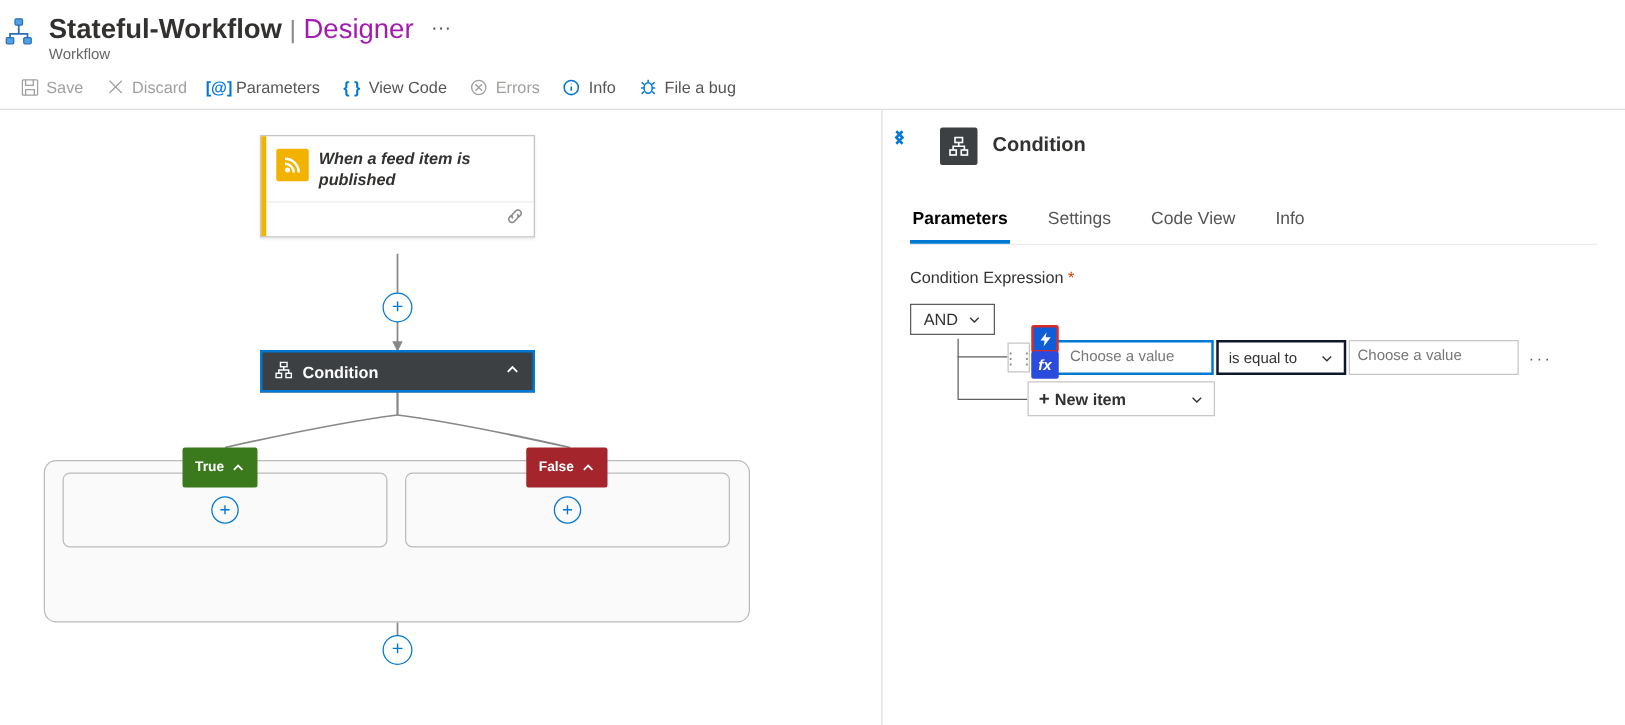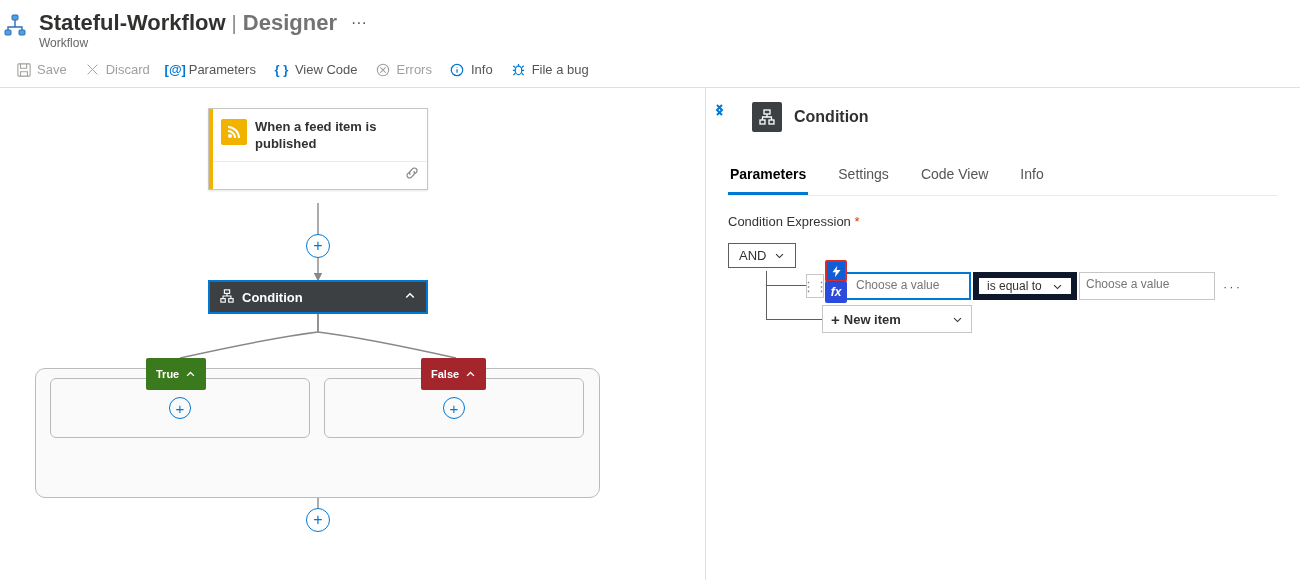--- a/index.html
+++ b/index.html
@@ -5,21 +5,21 @@
   * { box-sizing: border-box; margin: 0; padding: 0; }
   html, body { width: 1300px; height: 580px; font-family: "Segoe UI", Arial, sans-serif; font-size: 13px; color: #323130; background: #fff; overflow: hidden; }
   .root { display: flex; flex-direction: column; width: 100%; height: 100%; }
 
   
   .header { padding: 10px 16px 6px 3px; display: flex; align-items: flex-start; gap: 12px; }
   .app-icon { width: 24px; height: 24px; display: flex; align-items: center; justify-content: center; margin-top: 4px; }
   .title-row { display: flex; align-items: baseline; gap: 6px; }
   .title-main { font-size: 22px; font-weight: 600; }
   .title-sep { font-size: 20px; color: #888; font-weight: 300; }
-  .title-sub { font-size: 22px; color: #737373; font-weight: 700; }
+  .title-sub { font-size: 22px; color: #a21caf; font-weight: 400; }
   .subtitle { font-size: 12px; color: #666; margin-top: 0px; }
   .ellipsis { font-size: 16px; color: #555; margin-left: 8px; align-self: center; }
 
   
   .toolbar { display: flex; align-items: center; gap: 18px; padding: 6px 16px 10px 16px; border-bottom: 1px solid #e1dfdd; }
   .tb-btn { display: flex; align-items: center; gap: 6px; font-size: 13px; color: #555; cursor: pointer; }
   .tb-btn.disabled { color: #a19f9d; }
   .tb-icon { width: 15px; height: 15px; display: inline-flex; align-items: center; justify-content: center; color: #605e5c; }
   .tb-btn.disabled .tb-icon { color: #a19f9d; }
   .tb-icon.blue { color: #0078d4; }
@@ -28,21 +28,21 @@
   
   .body { flex: 1; display: flex; overflow: hidden; }
   .canvas { flex: 1; position: relative; background: #fff; overflow: hidden; }
   .panel { width: 595px; border-left: 1px solid #e1dfdd; padding: 14px 22px; position: relative; }
 
   
   .canvas-inner { position: absolute; left: 0; top: 0; width: 700px; }
   
   .trigger-card { position: absolute; left: 208px; top: 20px; width: 220px; background: #fff; border: 1px solid #c8c6c4; box-shadow: 0 1px 2px rgba(0,0,0,.1); }
   .trigger-card::before { content: ""; position: absolute; left: 0; top: 0; bottom: 0; width: 4px; background: #f2b200; }
-  .trigger-body { display: flex; align-items: flex-start; gap: 8px; padding: 10px 10px 8px 12px; }
+  .trigger-body { display: flex; align-items: flex-start; gap: 8px; padding: 10px 10px 8px 12px; font-style: italic; }
   .rss-icon { width: 26px; height: 26px; background: #f2b200; border-radius: 2px; display: flex; align-items: center; justify-content: center; color: #fff; flex-shrink: 0; }
   .trigger-title { font-size: 13px; font-weight: 600; line-height: 1.3; }
   .trigger-footer { display: flex; justify-content: flex-end; padding: 4px 8px 6px 8px; border-top: 1px solid #edebe9; }
   .link-icon { color: #888; }
 
   .svg-layer { position: absolute; left: 0; top: 0; }
   .plus-circle { position: absolute; width: 24px; height: 24px; border-radius: 50%; background: #fff; border: 1px solid #0078d4; color: #0078d4; display: flex; align-items: center; justify-content: center; font-size: 16px; cursor: pointer; }
 
   .condition-card { position: absolute; left: 208px; top: 192px; width: 220px; height: 34px; background: #3c4043; color: #fff; border: 2px solid #0078d4; display: flex; align-items: center; padding: 0 10px; gap: 8px; font-size: 13px; font-weight: 600; }
   .cond-icon { color: #fff; }
@@ -75,21 +75,21 @@
   .and-btn svg { }
   
   .row-line-v { position: absolute; left: 38px; top: 28px; width: 1px; height: 48px; background: #605e5c; }
   .row-line-h1 { position: absolute; left: 38px; top: 42px; width: 40px; height: 1px; background: #605e5c; }
   .row-line-h2 { position: absolute; left: 38px; top: 76px; width: 56px; height: 1px; background: #605e5c; }
   
   .cond-row { position: absolute; left: 78px; top: 29px; display: flex; align-items: center; gap: 2px; }
   .grip { width: 18px; height: 24px; border: 1px solid #c8c6c4; display:flex;align-items:center;justify-content:center;color:#888; }
   .val-input { width: 145px; height: 28px; border: 2px solid #0078d4; padding: 4px 6px; font-size: 12px; color: #666; position:relative; }
   .val-input.plain { border: 1px solid #c8c6c4; width: 136px;}
-  .op-select { width: 104px; height: 28px; border: 6px solid #0f172a; display: flex; align-items: center; justify-content: space-between; padding: 0 8px; font-size: 12px; }
+  .op-select { width: 104px; height: 28px; border: 2px solid #0f172a; display: flex; align-items: center; justify-content: space-between; padding: 0 8px; font-size: 12px; }
   .row-more { color:#555; margin-left:6px; letter-spacing:2px; cursor:pointer; }
   
   .dynamic-badges { position: absolute; left: 97px; top: 17px; display:flex; flex-direction:column; }
   .badge { width:22px; height:22px; display:flex; align-items:center; justify-content:center; }
   .badge.lightning { background:#0f5ed7; border: 2px solid #d62c2c; color:#fff; border-radius:2px; }
   .badge.fx { background:#2a4bdb; color:#fff; font-style:italic; font-weight:600; font-size:12px; margin-top:-1px; border-radius:2px;}
   
   .new-item { position: absolute; left: 94px; top: 62px; width: 150px; height: 28px; border: 1px solid #c8c6c4; display:flex; align-items:center; gap:4px; padding:0 8px; font-size:13px; font-weight:600; background:#fff; cursor:pointer; }
 </style>
 </head>

